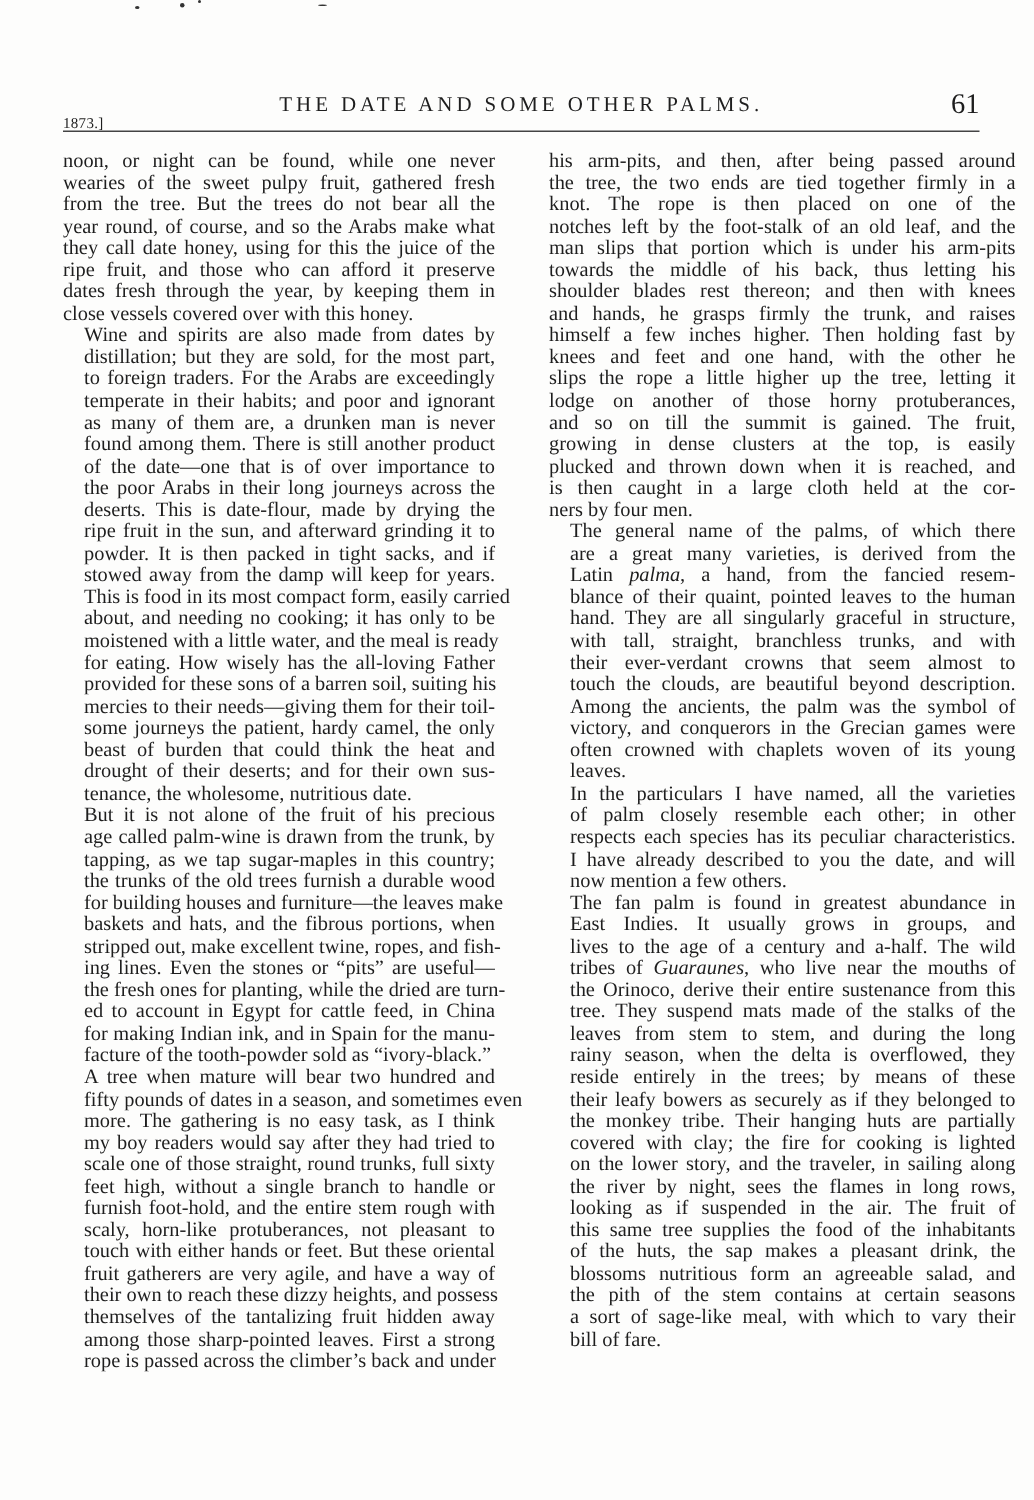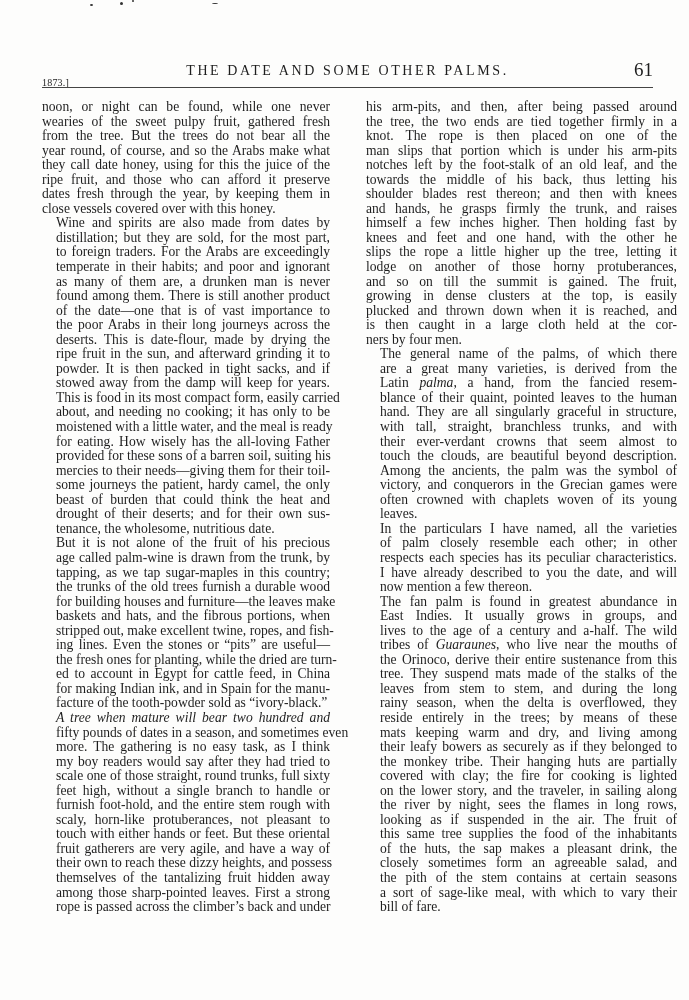--- a/index.html
+++ b/index.html
@@ -62,21 +62,21 @@
       <span class="line">dates fresh through the year, by keeping them in</span>
       <span class="line last">close vessels covered over with this honey.</span>
     </p>
     <p>
       <span class="line" style="text-indent: 14px;">Wine and spirits are also made from dates by</span>
       <span class="line">distillation; but they are sold, for the most part,</span>
       <span class="line">to foreign traders.  For the Arabs are exceedingly</span>
       <span class="line">temperate in their habits; and poor and ignorant</span>
       <span class="line">as many of them are, a drunken man is never</span>
       <span class="line">found among them.  There is still another product</span>
-      <span class="line">of the date—one that is of vast importance to</span>
+      <span class="line">of the date—one that is of over importance to</span>
       <span class="line">the poor Arabs in their long journeys across the</span>
       <span class="line">deserts.  This is date-flour, made by drying the</span>
       <span class="line">ripe fruit in the sun, and afterward grinding it to</span>
       <span class="line">powder.  It is then packed in tight sacks, and if</span>
       <span class="line">stowed away from the damp will keep for years.</span>
       <span class="line">This is food in its most compact form, easily carried</span>
       <span class="line">about, and needing no cooking; it has only to be</span>
       <span class="line">moistened with a little water, and the meal is ready</span>
       <span class="line">for eating.  How wisely has the all-loving Father</span>
       <span class="line">provided for these sons of a barren soil, suiting his</span>
@@ -94,43 +94,43 @@
       <span class="line">for building houses and furniture—the leaves make</span>
       <span class="line">baskets and hats, and the fibrous portions, when</span>
       <span class="line">stripped out, make excellent twine, ropes, and fish-</span>
       <span class="line">ing lines.  Even the stones or “pits” are useful—</span>
       <span class="line">the fresh ones for planting, while the dried are turn-</span>
       <span class="line">ed to account in Egypt for cattle feed, in China</span>
       <span class="line">for making Indian ink, and in Spain for the manu-</span>
       <span class="line last">facture of the tooth-powder sold as “ivory-black.”</span>
     </p>
     <p>
-      <span class="line" style="text-indent: 14px; font-style: italic;">A tree when mature will bear two hundred and</span>
+      <span class="line" style="text-indent: 14px;">A tree when mature will bear two hundred and</span>
       <span class="line">fifty pounds of dates in a season, and sometimes even</span>
       <span class="line">more.  The gathering is no easy task, as I think</span>
       <span class="line">my boy readers would say after they had tried to</span>
       <span class="line">scale one of those straight, round trunks, full sixty</span>
       <span class="line">feet high, without a single branch to handle or</span>
       <span class="line">furnish foot-hold, and the entire stem rough with</span>
       <span class="line">scaly, horn-like protuberances, not pleasant to</span>
       <span class="line">touch with either hands or feet.  But these oriental</span>
       <span class="line">fruit gatherers are very agile, and have a way of</span>
       <span class="line">their own to reach these dizzy heights, and possess</span>
       <span class="line">themselves of the tantalizing fruit hidden away</span>
       <span class="line">among those sharp-pointed leaves.  First a strong</span>
       <span class="line last">rope is passed across the climber’s back and under</span>
     </p>
   </div>
 <div class="col col-right">
     <p class="cont">
       <span class="line">his arm-pits, and then, after being passed around</span>
       <span class="line">the tree, the two ends are tied together firmly in a</span>
       <span class="line">knot.  The rope is then placed on one of the</span>
+      <span class="line">notches left by the foot-stalk of an old leaf, and the</span>
       <span class="line">man slips that portion which is under his arm-pits</span>
-      <span class="line">notches left by the foot-stalk of an old leaf, and the</span>
       <span class="line">towards the middle of his back, thus letting his</span>
       <span class="line">shoulder blades rest thereon; and then with knees</span>
       <span class="line">and hands, he grasps firmly the trunk, and raises</span>
       <span class="line">himself a few inches higher.  Then holding fast by</span>
       <span class="line">knees and feet and one hand, with the other he</span>
       <span class="line">slips the rope a little higher up the tree, letting it</span>
       <span class="line">lodge on another of those horny protuberances,</span>
       <span class="line">and so on till the summit is gained.  The fruit,</span>
       <span class="line">growing in dense clusters at the top, is easily</span>
       <span class="line">plucked and thrown down when it is reached, and</span>
@@ -149,39 +149,38 @@
       <span class="line">Among the ancients, the palm was the symbol of</span>
       <span class="line">victory, and conquerors in the Grecian games were</span>
       <span class="line">often crowned with chaplets woven of its young</span>
       <span class="line last">leaves.</span>
     </p>
     <p>
       <span class="line" style="text-indent: 14px;">In the particulars I have named, all the varieties</span>
       <span class="line">of palm closely resemble each other; in other</span>
       <span class="line">respects each species has its peculiar characteristics.</span>
       <span class="line">I have already described to you the date, and will</span>
-      <span class="line last">now mention a few thereon.</span>
+      <span class="line last">now mention a few others.</span>
     </p>
     <p>
       <span class="line" style="text-indent: 14px;">The fan palm is found in greatest abundance in</span>
       <span class="line">East Indies.  It usually grows in groups, and</span>
       <span class="line">lives to the age of a century and a-half.  The wild</span>
       <span class="line">tribes of <em>Guaraunes</em>, who live near the mouths of</span>
       <span class="line">the Orinoco, derive their entire sustenance from this</span>
       <span class="line">tree.  They suspend mats made of the stalks of the</span>
       <span class="line">leaves from stem to stem, and during the long</span>
       <span class="line">rainy season, when the delta is overflowed, they</span>
       <span class="line">reside entirely in the trees; by means of these</span>
-      <span class="line">mats keeping warm and dry, and living among</span>
       <span class="line">their leafy bowers as securely as if they belonged to</span>
       <span class="line">the monkey tribe.  Their hanging huts are partially</span>
       <span class="line">covered with clay; the fire for cooking is lighted</span>
       <span class="line">on the lower story, and the traveler, in sailing along</span>
       <span class="line">the river by night, sees the flames in long rows,</span>
       <span class="line">looking as if suspended in the air.  The fruit of</span>
       <span class="line">this same tree supplies the food of the inhabitants</span>
       <span class="line">of the huts, the sap makes a pleasant drink, the</span>
-      <span class="line">closely sometimes form an agreeable salad, and</span>
+      <span class="line">blossoms nutritious form an agreeable salad, and</span>
       <span class="line">the pith of the stem contains at certain seasons</span>
       <span class="line">a sort of sage-like meal, with which to vary their</span>
       <span class="line last">bill of fare.</span>
     </p>
   </div>
 
 </body></html>

